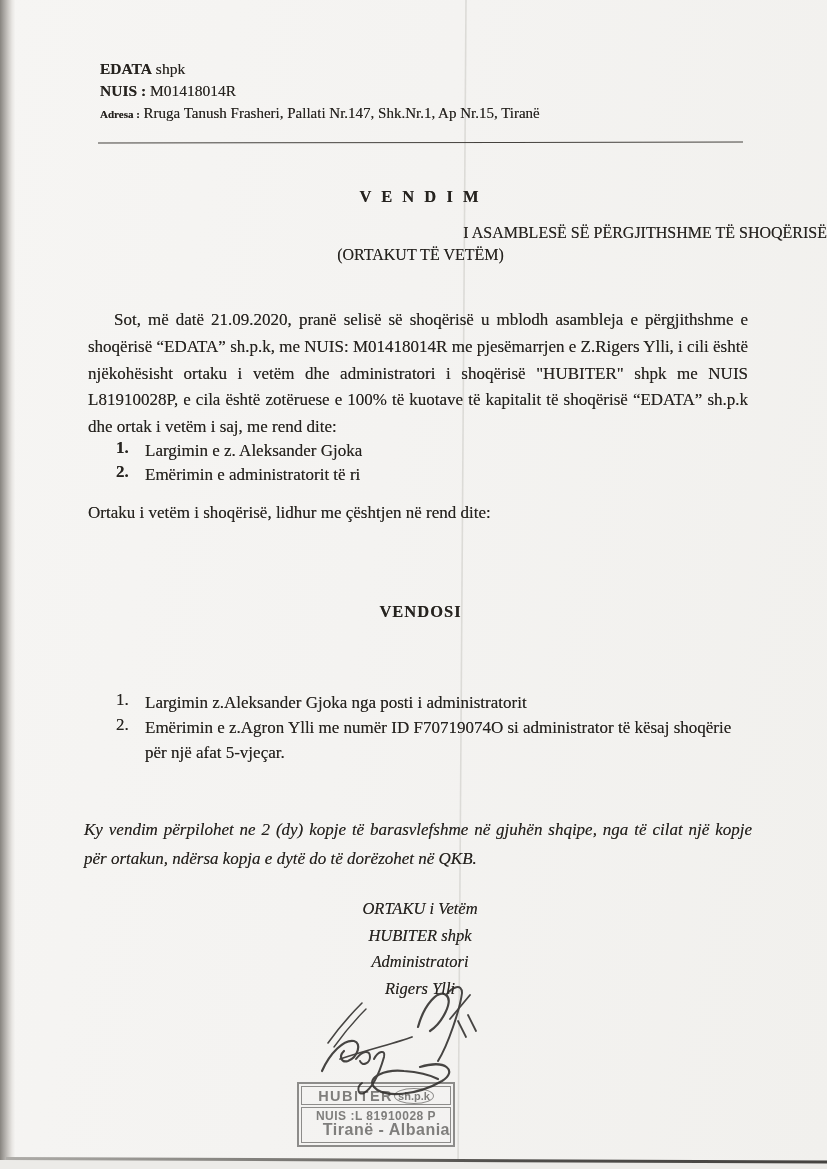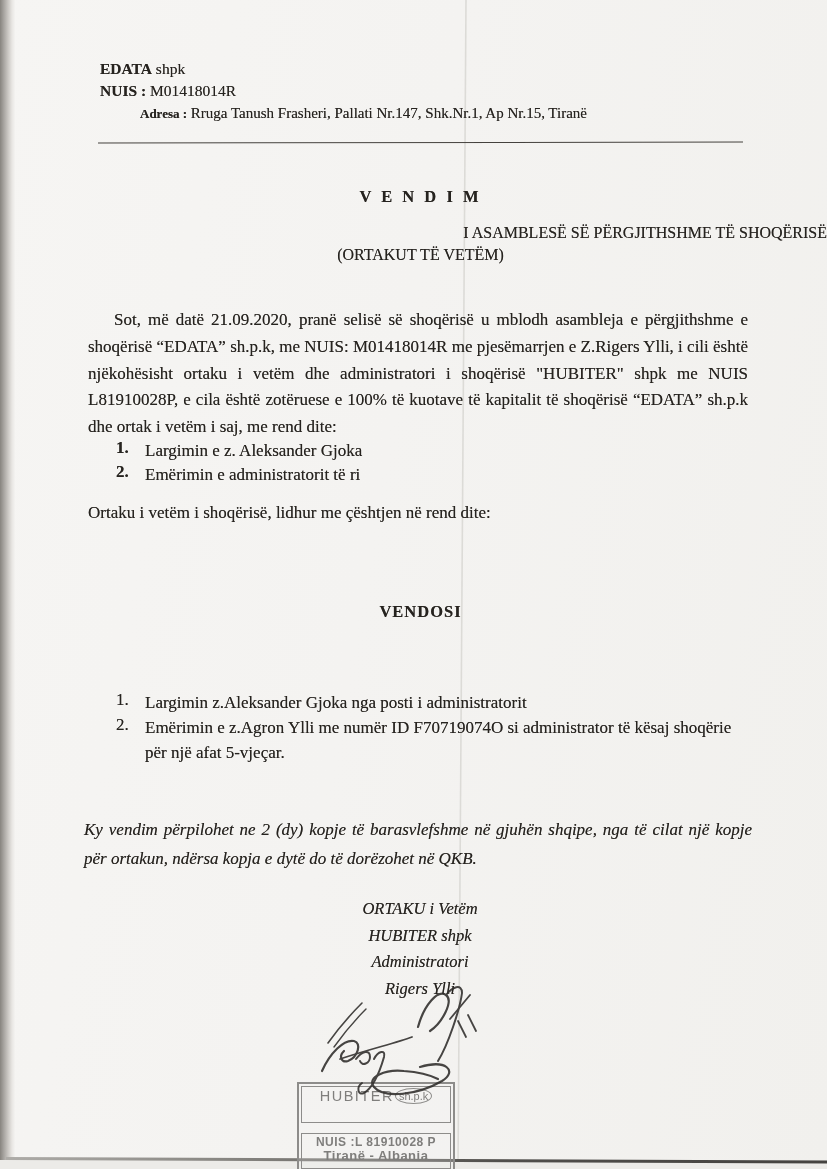--- a/index.html
+++ b/index.html
@@ -25,21 +25,21 @@
   }
   .below-edge{
     position:absolute;left:0;top:1160px;right:0;bottom:0;z-index:1;
     background:#ecebe8;
   }
   .txt{position:absolute;z-index:3;}
   .scan-ink{text-shadow:0 0 0.5px rgba(45,42,38,.6);}
   .bold{font-weight:bold;}
   .header-block{left:100px;top:58px;font-size:15.5px;line-height:22px;}
   .header-address{font-size:15px;}
-  .header-address .addr-label{font-size:13px;margin-left:40px;}
+  .header-address .addr-label{font-size:11px;}
   .rule{
     position:absolute;left:98px;top:142px;width:645px;height:0;z-index:3;
     border-top:1.6px solid #45423e;transform:rotate(-0.08deg);
   }
   .center-zone{left:14px;width:813px;text-align:center;}
   .doc-title{top:187px;font-size:16.5px;letter-spacing:3px;}
   .doc-subtitle1{top:224px;font-size:16px;text-align:right;}
   .doc-subtitle2{top:246px;font-size:16px;}
   .intro{
     left:88px;top:307px;width:660px;
@@ -56,31 +56,31 @@
   }
   .sig-block{left:300px;top:896px;width:240px;text-align:center;
     font-style:italic;font-size:16.5px;line-height:26.5px;}
   .sig-svg{position:absolute;left:300px;top:975px;z-index:5;}
   .stamp{
     position:absolute;left:297px;top:1082px;width:158px;z-index:4;
     color:#7f7e7c;font-family:"Liberation Sans", sans-serif;text-align:center;
   }
   .stamp-outer{border:2px solid #8d8c8a;padding:2px;background:rgba(246,245,243,.2);}
   .stamp-top{
-    border:1.5px solid #8d8c8a;padding:1px 2px 18px 2px;margin-bottom:10px;
-    font-weight:normal;font-size:14.5px;letter-spacing:1.5px;
+    border:1.5px solid #8d8c8a;padding:1px 2px 0 2px;margin-bottom:2px;
+    font-weight:bold;font-size:14.5px;letter-spacing:1.5px;
     display:flex;align-items:center;justify-content:center;
   }
   .stamp-oval{
     display:inline-block;border:1.5px solid #8d8c8a;border-radius:50%;
     font-size:11px;letter-spacing:0;padding:1px 3px;margin-left:1px;
   }
   .stamp-bottom{border:1.5px solid #8d8c8a;padding:1px 0 6px 0;}
   .stamp-nuis{font-size:12px;font-weight:bold;letter-spacing:.5px;line-height:14px;}
-  .stamp-city{font-size:13px;font-weight:bold;letter-spacing:.5px;line-height:13px;}
+  .stamp-city{font-size:16px;font-weight:bold;letter-spacing:.5px;line-height:13px;text-align:right;}
 </style>
 </head>
 <body>
 
 <div class="paper"></div>
 <div class="scan-left-edge"></div>
 
 <svg class="fold-svg" width="827" height="1169" viewBox="0 0 827 1169">
   <line x1="466" y1="0" x2="458" y2="1169" stroke="#dcdbd7" stroke-width="1.6"></line>
 </svg>

